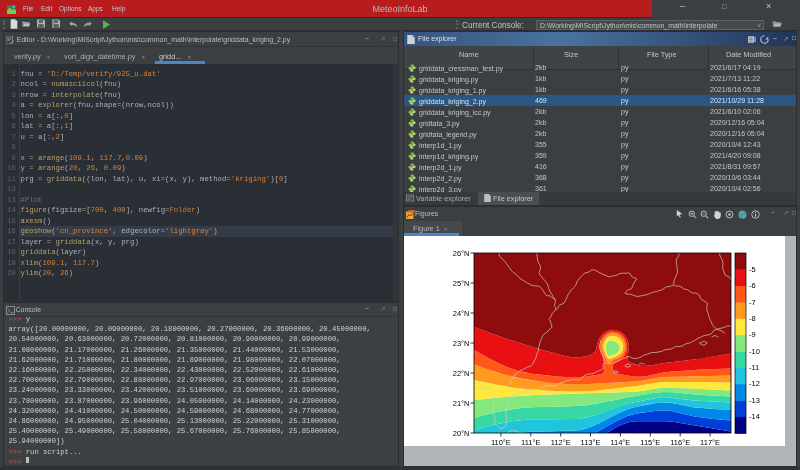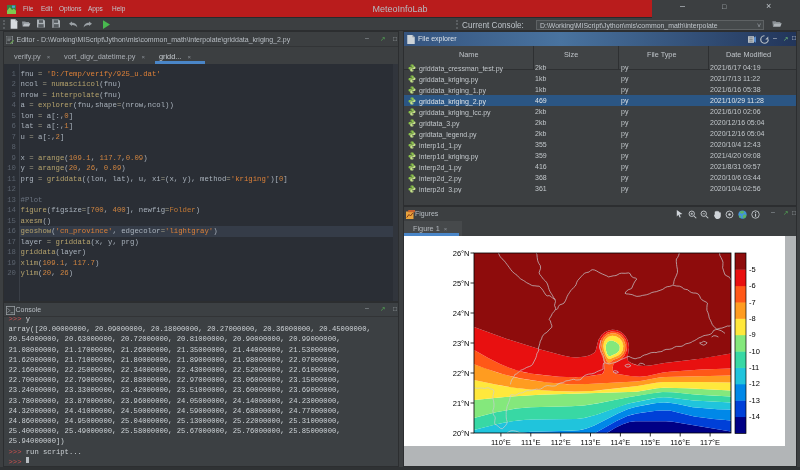--- a/index.html
+++ b/index.html
@@ -343,20 +343,29 @@
       </div>
 <div class="frow" style="top:121.0px">
         <span class="c1"><svg width="8" height="8" viewBox="0 0 16 16">
             <path fill="#8bc34a" d="M8 1c-3 0-3 1.3-3 2v2h3v1H3.5C2 6 1 7 1 8.5 1 10 2 11 3.5 11H5V9.5C5 8 6 7.5 7 7.5h3c1 0 1.5-.7 1.5-1.5V3c0-1-.5-2-3.5-2zM6.2 2.4a.7.7 0 110 1.4.7.7 0 010-1.4z"></path>
             <path fill="#c6e38a" d="M8 15c3 0 3-1.3 3-2v-2H8v-1h4.5c1.5 0 2.5-1 2.5-2.5C15 6 14 5 12.5 5H11v1.5C11 8 10 8.5 9 8.5H6c-1 0-1.5.7-1.5 1.5V13c0 1 .5 2 3.5 2zm1.8-1.4a.7.7 0 110-1.4.7.7 0 010 1.4z"></path>
           </svg><span>interp2d_3.py</span></span>
         <span class="c2">361</span>
         <span class="c3">py</span>
         <span class="c4">2020/10/4 02:56</span>
       </div>
+ </div>
+ <div id="fetabs">
+  <span class="t1"><svg width="8" height="8" viewBox="0 0 12 12" style="vertical-align:-1px">
+          <rect x="0.5" y="1.5" width="11" height="9" fill="none" stroke="#9aa0a5"></rect>
+          <path d="M2 4h8M2 6h8M2 8h5" stroke="#9aa0a5" stroke-width="0.8"></path>
+        </svg> Variable explorer</span>
+  <span class="t2"><svg width="7" height="8" viewBox="0 0 10 12" style="vertical-align:-1px">
+          <path d="M0 0h7l3 3v9H0z" fill="#b9bfc4"></path>
+        </svg> File explorer</span>
  </div>
 </div>
 
 <div id="figpanel">
  <div id="figtitle">
       <svg class="abs" style="left:2px;top:2.5px" width="9" height="9" viewBox="0 0 12 12">
         <rect x="0" y="2" width="10" height="10" fill="#e8a33d"></rect>
         <path d="M1 10 L4 6 L6 8 L9 4" stroke="#7a2b0f" fill="none" stroke-width="1.2"></path>
         <rect x="3" y="0" width="9" height="3" fill="#c6612e"></rect>
       </svg>

